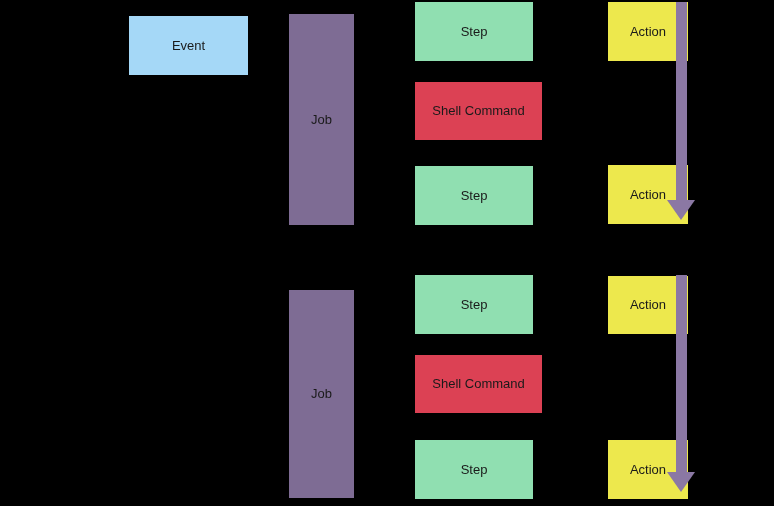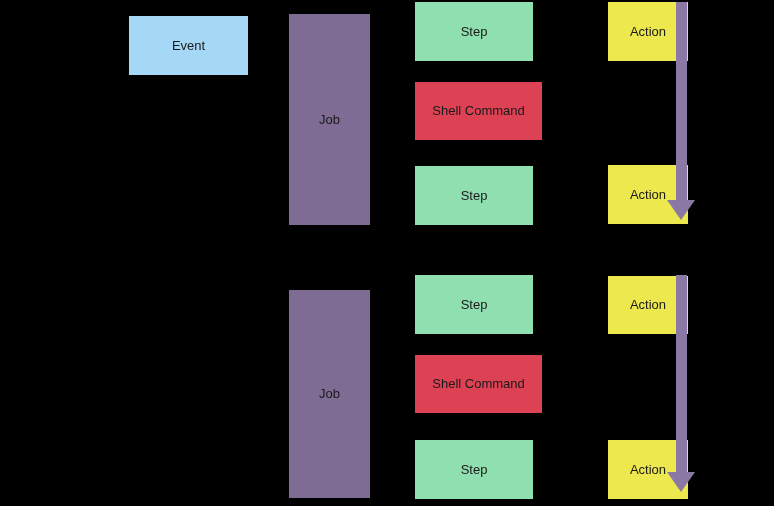--- a/index.html
+++ b/index.html
@@ -10,21 +10,21 @@
   html,body{background:var(--background);}
   .canvas{
     position:relative;width:774px;height:506px;background:var(--background);
     font-family:"Liberation Sans", sans-serif;overflow:hidden;
   }
   .node{
     position:absolute;display:flex;align-items:center;justify-content:center;
     font-size:13px;color:var(--text);text-align:center;line-height:1.2;
   }
   .event-node{left:129px;top:16px;width:119px;height:59px;background:var(--event);}
-  .job-node{left:289px;width:81px;background:var(--job);}
+  .job-node{left:289px;width:65px;background:var(--job);}
   .job-1{top:14px;height:211px;}
   .job-2{top:290px;height:208px;}
   .step-node{left:415px;width:118px;background:var(--step);}
   .shell-node{left:415px;width:127px;background:var(--shell-command);}
   .step-1{top:2px;height:59px;}
   .shell-1{top:82px;height:58px;}
   .step-2{top:166px;height:59px;}
   .step-3{top:275px;height:59px;}
   .shell-2{top:355px;height:58px;}
   .step-4{top:440px;height:59px;}

